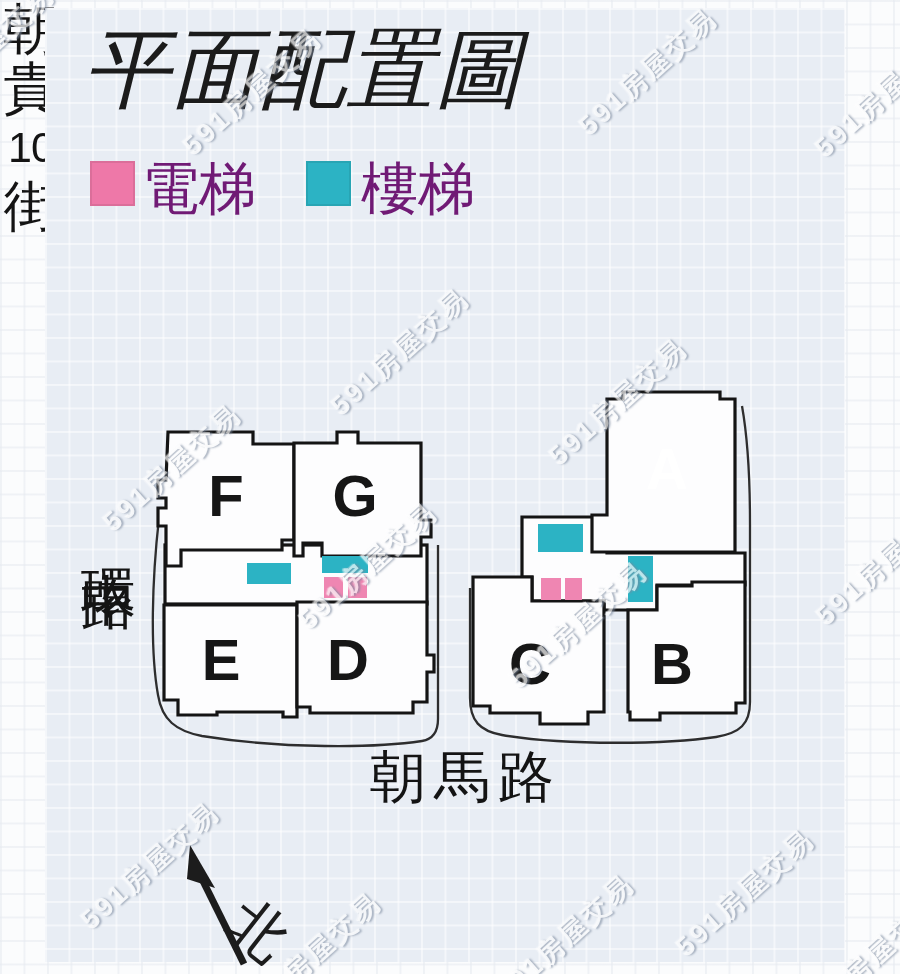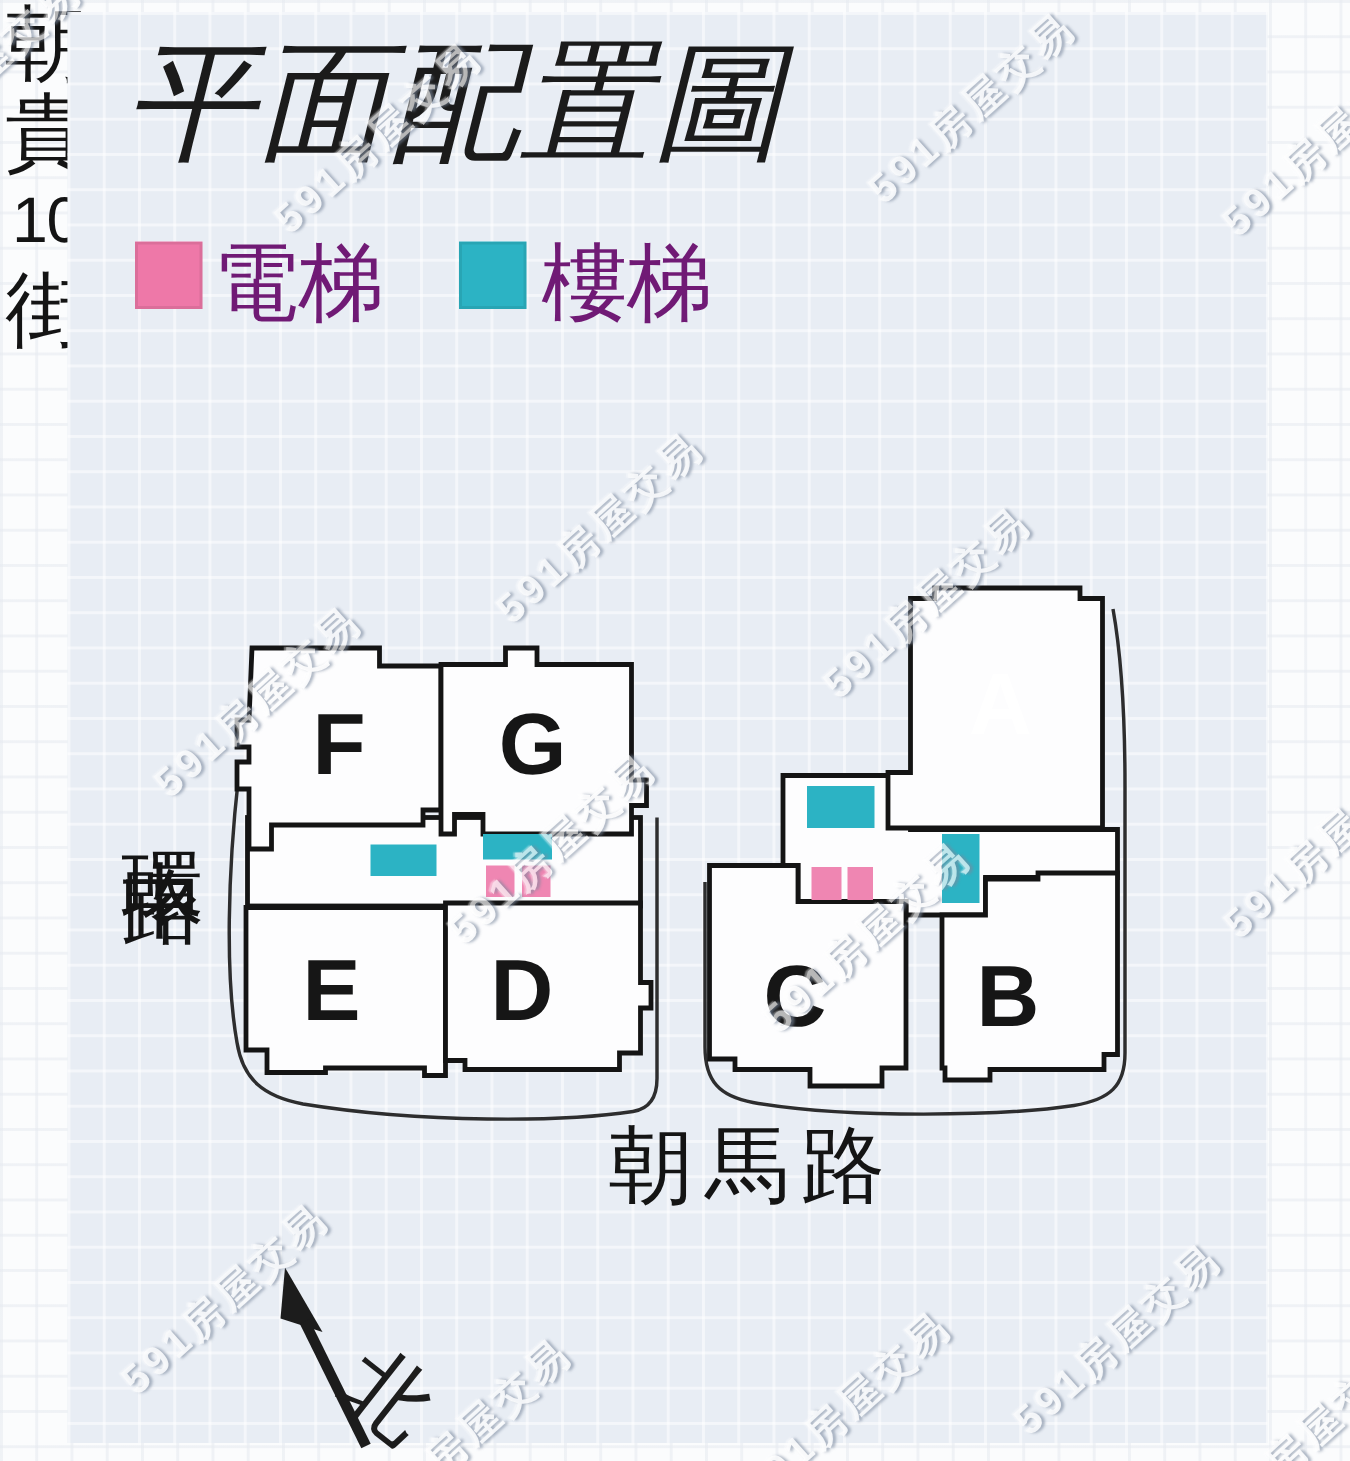--- a/index.html
+++ b/index.html
@@ -36,21 +36,21 @@
     position:absolute;writing-mode:vertical-rl;text-orientation:upright;
     font-size:55px;color:#141414;letter-spacing:5px;font-weight:500;
   }
   .street-left{left:72px;top:524px;}
   .street-right{left:762px;top:416px;width:62px;}
   .street-right .ch{display:block;width:62px;height:59px;line-height:59px;
     text-align:center;font-size:55px;color:#141414;font-weight:500;}
   .street-right .ch.num{font-size:43px;letter-spacing:-1px;}
   .street-bottom{
     position:absolute;left:370px;top:740px;font-size:56px;color:#141414;
-    letter-spacing:8px;white-space:nowrap;font-weight:500;margin-left:36px;
+    letter-spacing:8px;white-space:nowrap;font-weight:500;
   }
   svg{position:absolute;left:0;top:0;}
   .blk{fill:#fdfdfe;stroke:#141414;stroke-width:3.2px;stroke-linejoin:miter;}
   .env{fill:none;stroke:#1c1c1c;stroke-width:2.3px;opacity:.92;}
   .blk-letter{font-family:"Liberation Sans",sans-serif;font-weight:bold;font-size:58px;fill:#161616;text-anchor:middle;}
   .blk-letter.white{fill:#ffffff;}
   .wm{
     position:absolute;transform:translate(-50%,-50%) rotate(-42deg);
     font-weight:bold;font-size:27px;letter-spacing:3px;white-space:nowrap;
     color:rgba(255,255,255,.92);opacity:.72;

